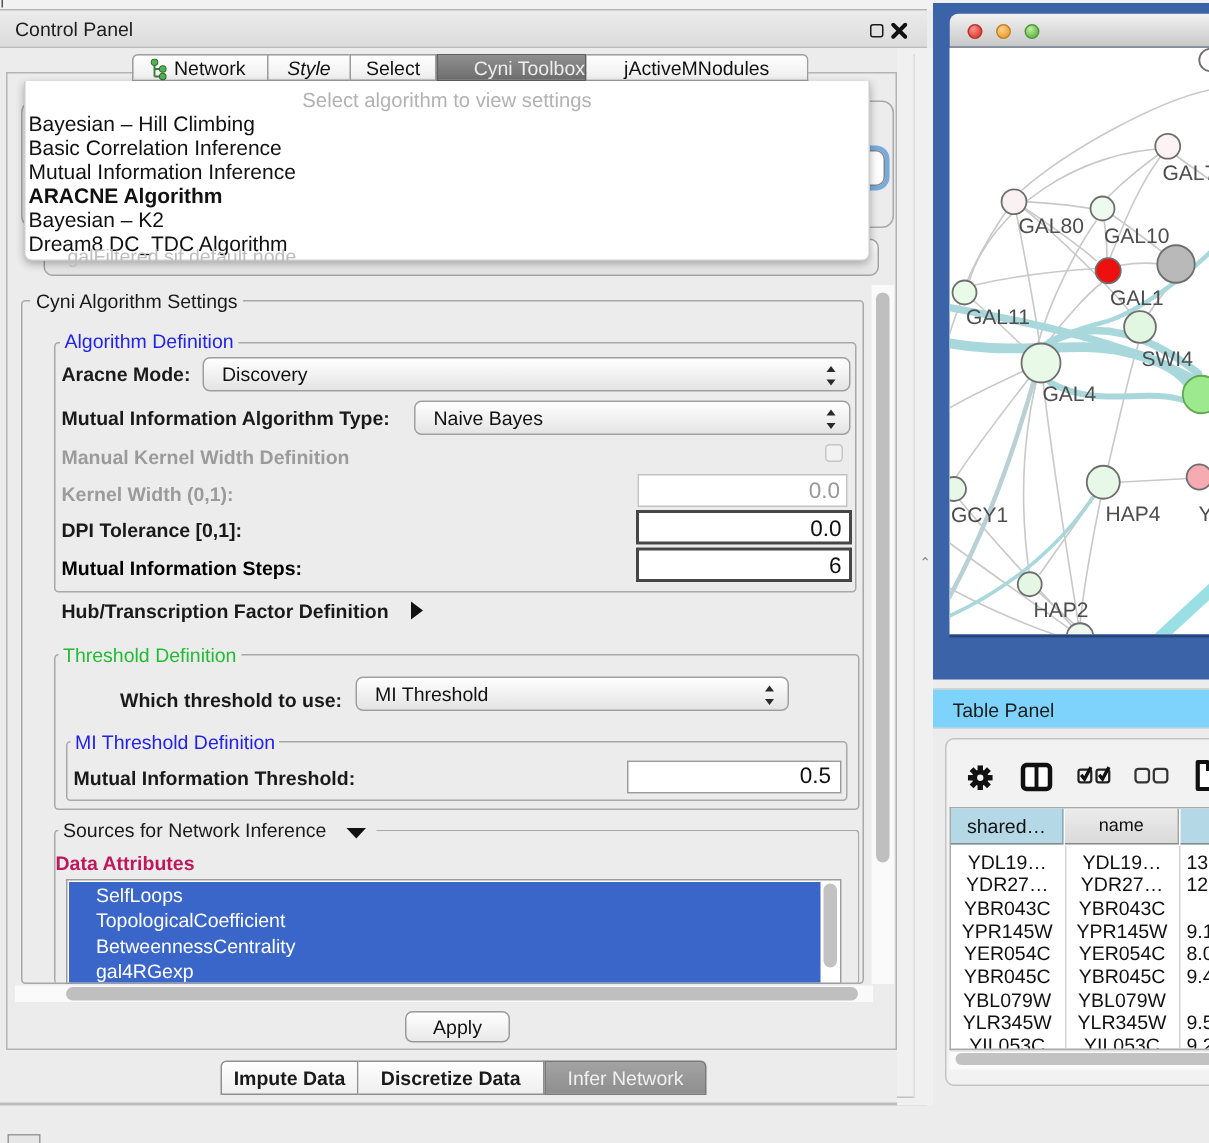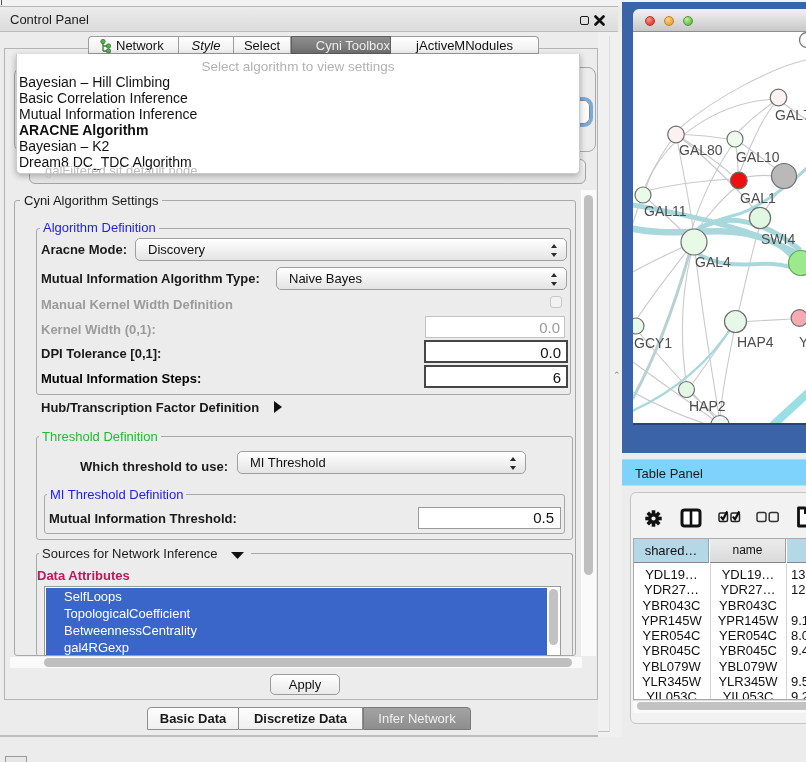--- a/index.html
+++ b/index.html
@@ -134,21 +134,21 @@
   <div class="abs" style="left:10px;top:657px;width:572px;height:11px;background:#fafafa;"></div>
   <div class="abs" style="left:44px;top:658px;width:528px;height:9px;background:#bfbfbf;border-radius:5px;"></div>
 </div>
 <div id="apply-row">
   <div class="abs" style="left:270px;top:674px;width:70px;height:21px;background:linear-gradient(#ffffff,#e9e9e9);border:1px solid #9b9b9b;border-radius:5px;text-align:center;">
     <div style="font-size:13px;color:#111;margin-top:2px;">Apply</div>
   </div>
 </div>
 <div id="tabs-bottom">
   <div class="abs" style="left:147px;top:707px;width:92px;height:23px;background:linear-gradient(#fefefe,#efefef);border:1px solid #8f8f8f;border-radius:4px 0 0 0;text-align:center;">
-    <div style="font-size:13px;font-weight:bold;color:#1a1a1a;margin-top:3px;">Basic Data</div>
+    <div style="font-size:13px;font-weight:bold;color:#1a1a1a;margin-top:3px;">Impute Data</div>
   </div>
   <div class="abs" style="left:239px;top:707px;width:124px;height:23px;background:linear-gradient(#fefefe,#efefef);border:1px solid #8f8f8f;border-left:none;text-align:center;">
     <div style="font-size:13px;font-weight:bold;color:#1a1a1a;margin-top:3px;">Discretize Data</div>
   </div>
   <div class="abs" style="left:363px;top:707px;width:108px;height:23px;background:linear-gradient(#a3a3a3,#8e8e8e);border:1px solid #7a7a7a;border-radius:0 4px 0 0;text-align:center;">
     <div style="font-size:13px;color:#f0f0f0;margin-top:3px;">Infer Network</div>
   </div>
 </div>
 
 <div class="abs" style="left:5px;top:756px;width:22px;height:10px;background:#e6e6e6;border:1px solid #9a9a9a;"></div>

